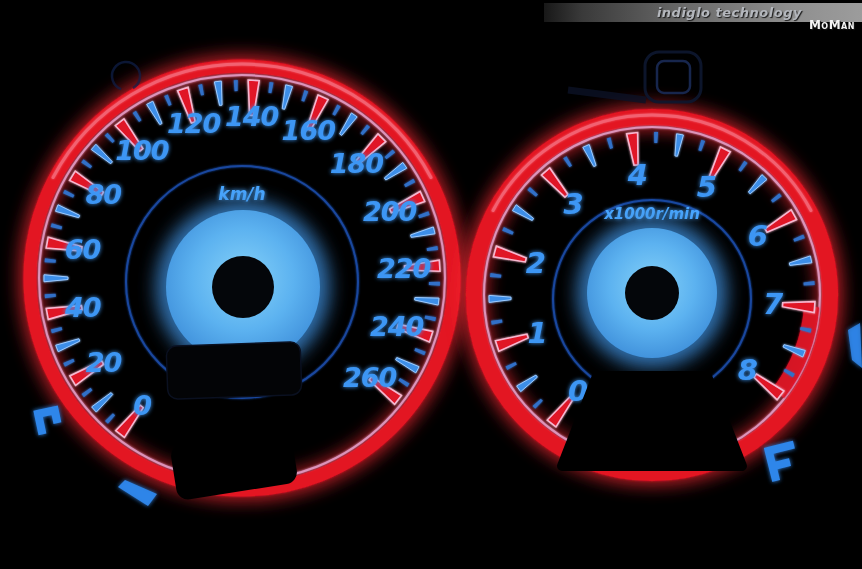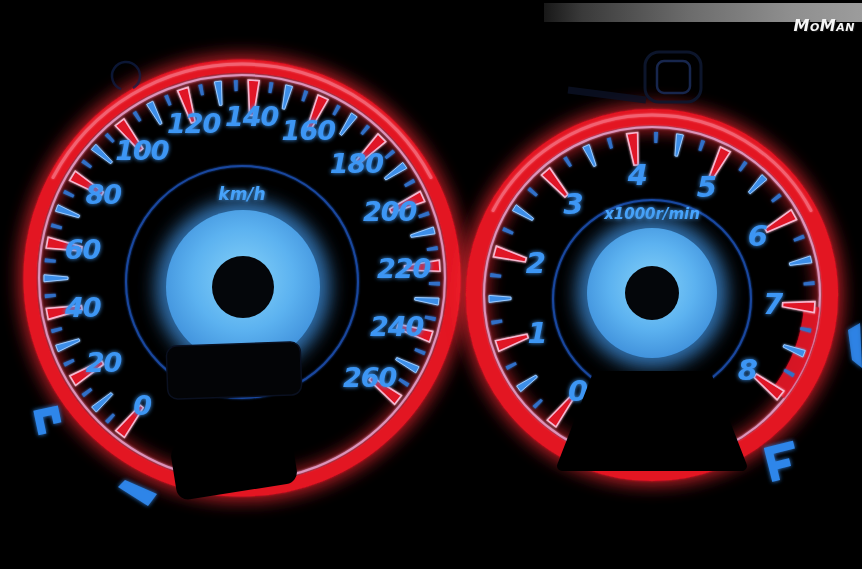--- a/index.html
+++ b/index.html
@@ -4,21 +4,21 @@
 <style>
   html,body{margin:0;padding:0;background:#000;}
   #stage{position:relative;width:862px;height:569px;background:#000;overflow:hidden;
          font-family:"DejaVu Sans","Liberation Sans",sans-serif;}
   #cluster-svg{position:absolute;left:0;top:0;}
   #header-bar{position:absolute;top:3px;left:544px;width:318px;height:19px;
     background:linear-gradient(90deg,#181818 0%,#3a3a3a 12%,#6b6b6b 45%,#8f8f8f 78%,#9c9c9c 100%);
     display:flex;align-items:center;justify-content:flex-end;padding-right:7px;box-sizing:border-box;}
   #header-bar .indiglo{font-style:italic;font-weight:bold;font-size:13px;color:#b4b7bd;
     letter-spacing:0.5px;text-shadow:1px 1px 1px #1a1a1a;white-space:pre;}
-  #header-bar .brand{font-style:italic;font-weight:bold;font-size:16px;color:#f5f5f5;
+  #header-bar .brand{font-weight:bold;font-size:12px;color:#f5f5f5;
     font-variant:small-caps;letter-spacing:0.5px;margin-left:7px;text-shadow:1px 1px 1px #1a1a1a;margin-top:25px;}
   text{font-family:"DejaVu Sans","Liberation Sans",sans-serif;}
 </style>
 </head>
 <body>
 
 <div id="stage">
 
   <svg id="cluster-svg" width="862" height="569" viewBox="0 0 862 569">
     <defs>
@@ -204,16 +204,17 @@
         <g filter="url(#glowB)">
           <path d="M40,433 L40,412 L57,412 L57,425" fill="none" stroke="#2f86ea" stroke-width="8" transform="rotate(-12 48 422)"></path>
           <polygon points="125,480 157,494 148,506 118,487" fill="#2f86ea" opacity="0.95"></polygon>
           <path d="M772,479 L772,448 L798,448 M772,464 L790,464" fill="none" stroke="#2f86ea" stroke-width="8" transform="rotate(-14 782 463)"></path>
           <polygon points="848,330 860,323 862,368 852,360" fill="#2f86ea" opacity="0.85"></polygon>
         </g>
       </g>
   </svg>
 
   <div id="header-bar">
+    <span class="indiglo">indiglo technology</span>
     <span class="brand">MoMan</span>
   </div>
 
 </div>
 
 </body></html>

